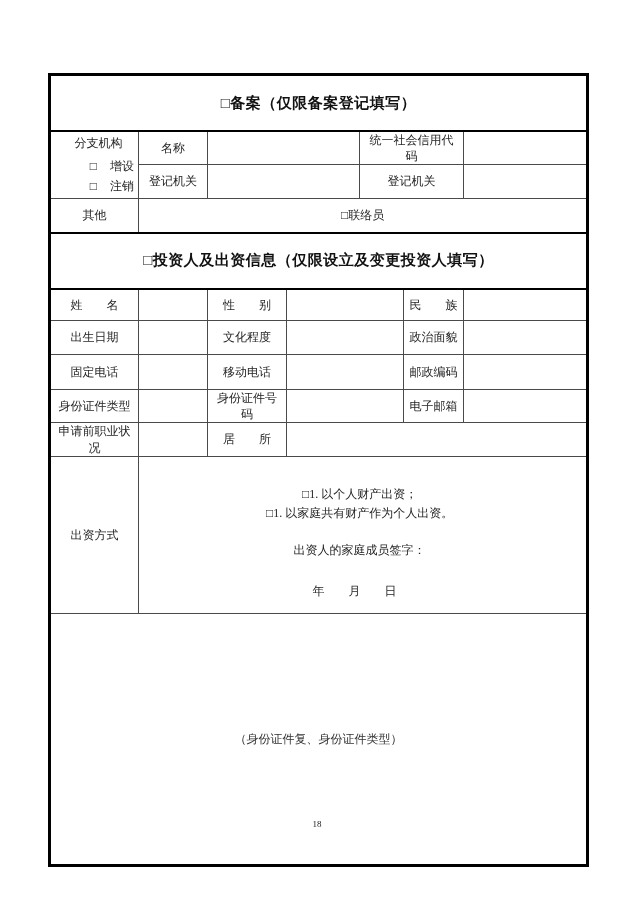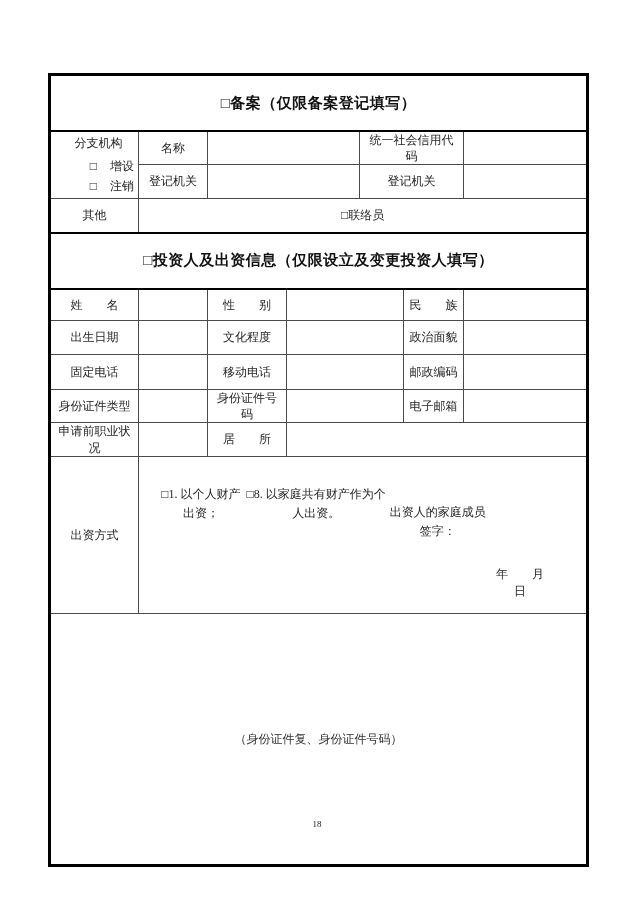--- a/index.html
+++ b/index.html
@@ -68,21 +68,21 @@
     text-align: left;
     padding-left: 7px;
   }
   td.contrib-cell {
     text-align: left;
     vertical-align: top;
     padding: 0;
   }
   .contrib-inner {
     display: flex;
-    flex-direction: row;
+    flex-direction: column;
     height: 156px;
     box-sizing: border-box;
     padding: 28px 20px 14px 14px;
   }
   .contrib-opt { line-height: 19px; }
   .contrib-sign { margin-top: 18px; line-height: 19px; }
   .contrib-date {
     margin-top: auto;
     text-align: center;
     padding-right: 10px;
@@ -205,30 +205,30 @@
     </tr>
 
     <tr class="h156">
       <td>出资方式</td>
       <td colspan="6" class="contrib-cell">
         <div class="contrib-inner">
           <div class="contrib-opt">
             <span class="cbx">□</span><span>1. 以个人财产出资；</span>
           </div>
           <div class="contrib-opt">
-            <span class="cbx">□</span><span>8. 以家庭共有财产作为个人出资。</span>
+            <span class="cbx">□</span><span>1. 以家庭共有财产作为个人出资。</span>
           </div>
           <div class="contrib-sign">出资人的家庭成员签字：</div>
           <div class="contrib-date">年　　月　　日</div>
         </div>
       </td>
     </tr>
 
     <tr class="h252">
       <td colspan="7" class="paste-cell">
-        <span>（身份证件复、身份证件号码）</span>
+        <span>（身份证件复、身份证件类型）</span>
       </td>
     </tr>
   </tbody>
     </table>
 </div>
 
 <div class="page-number">18</div>
 
 </body></html>

